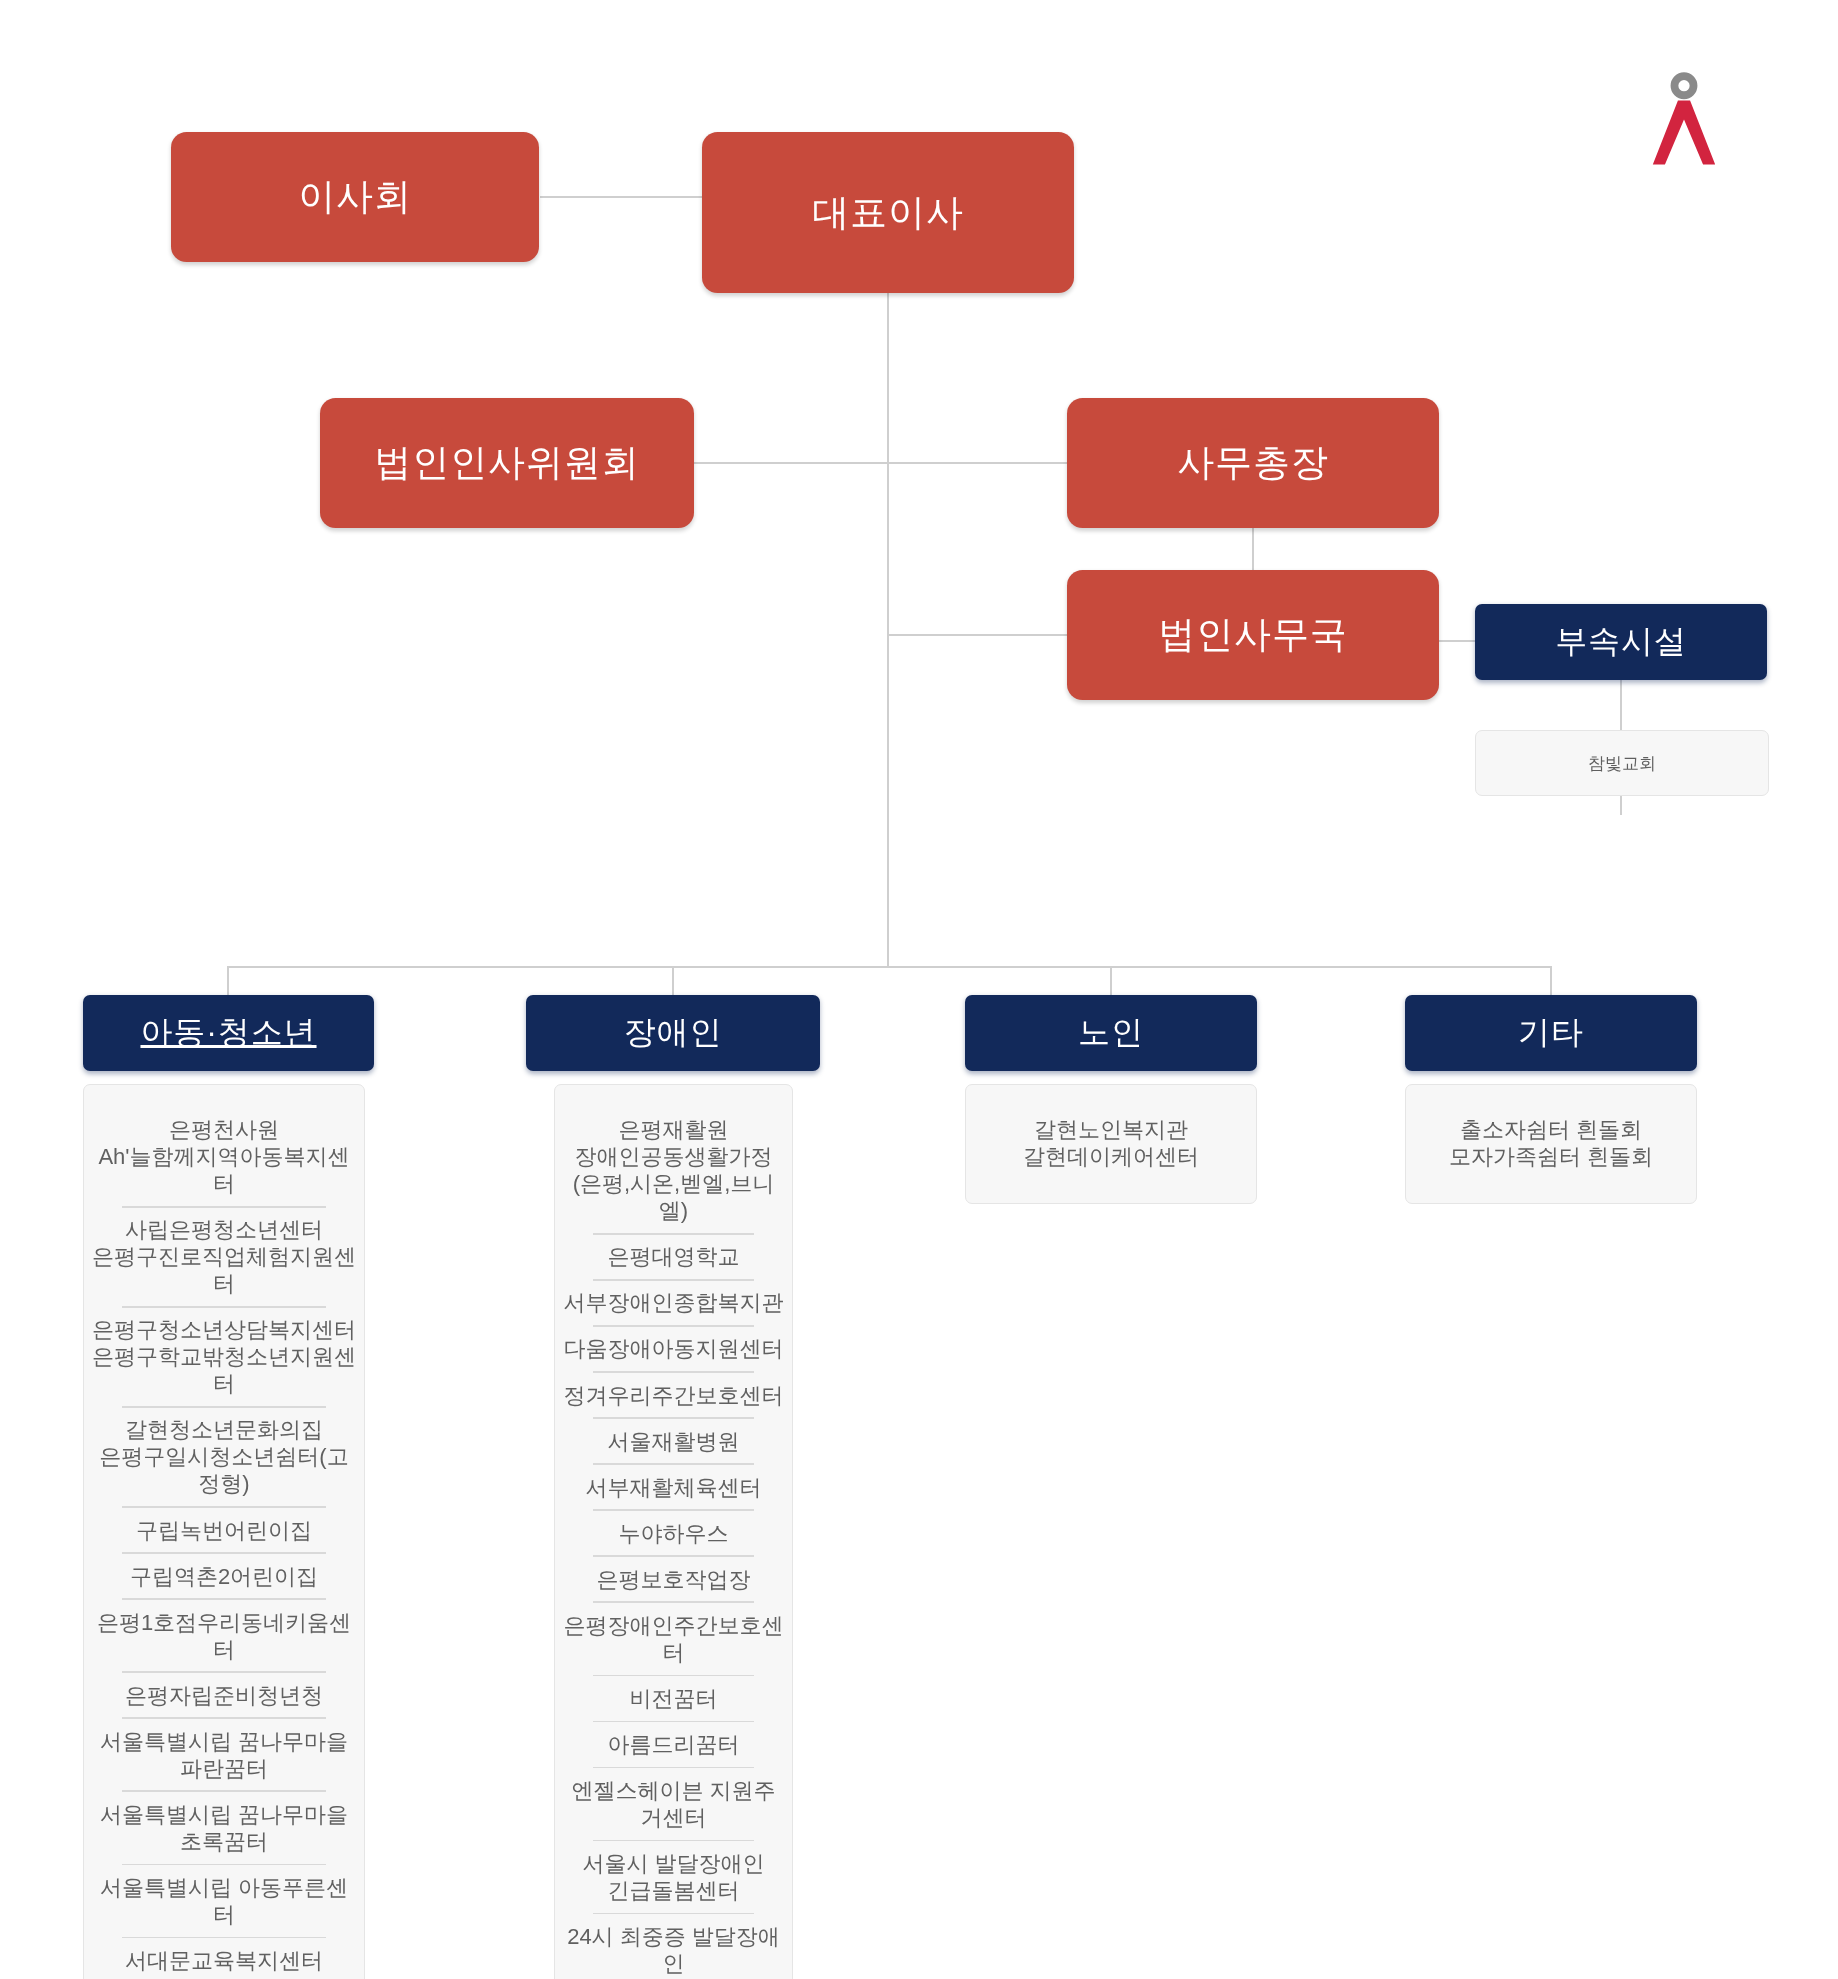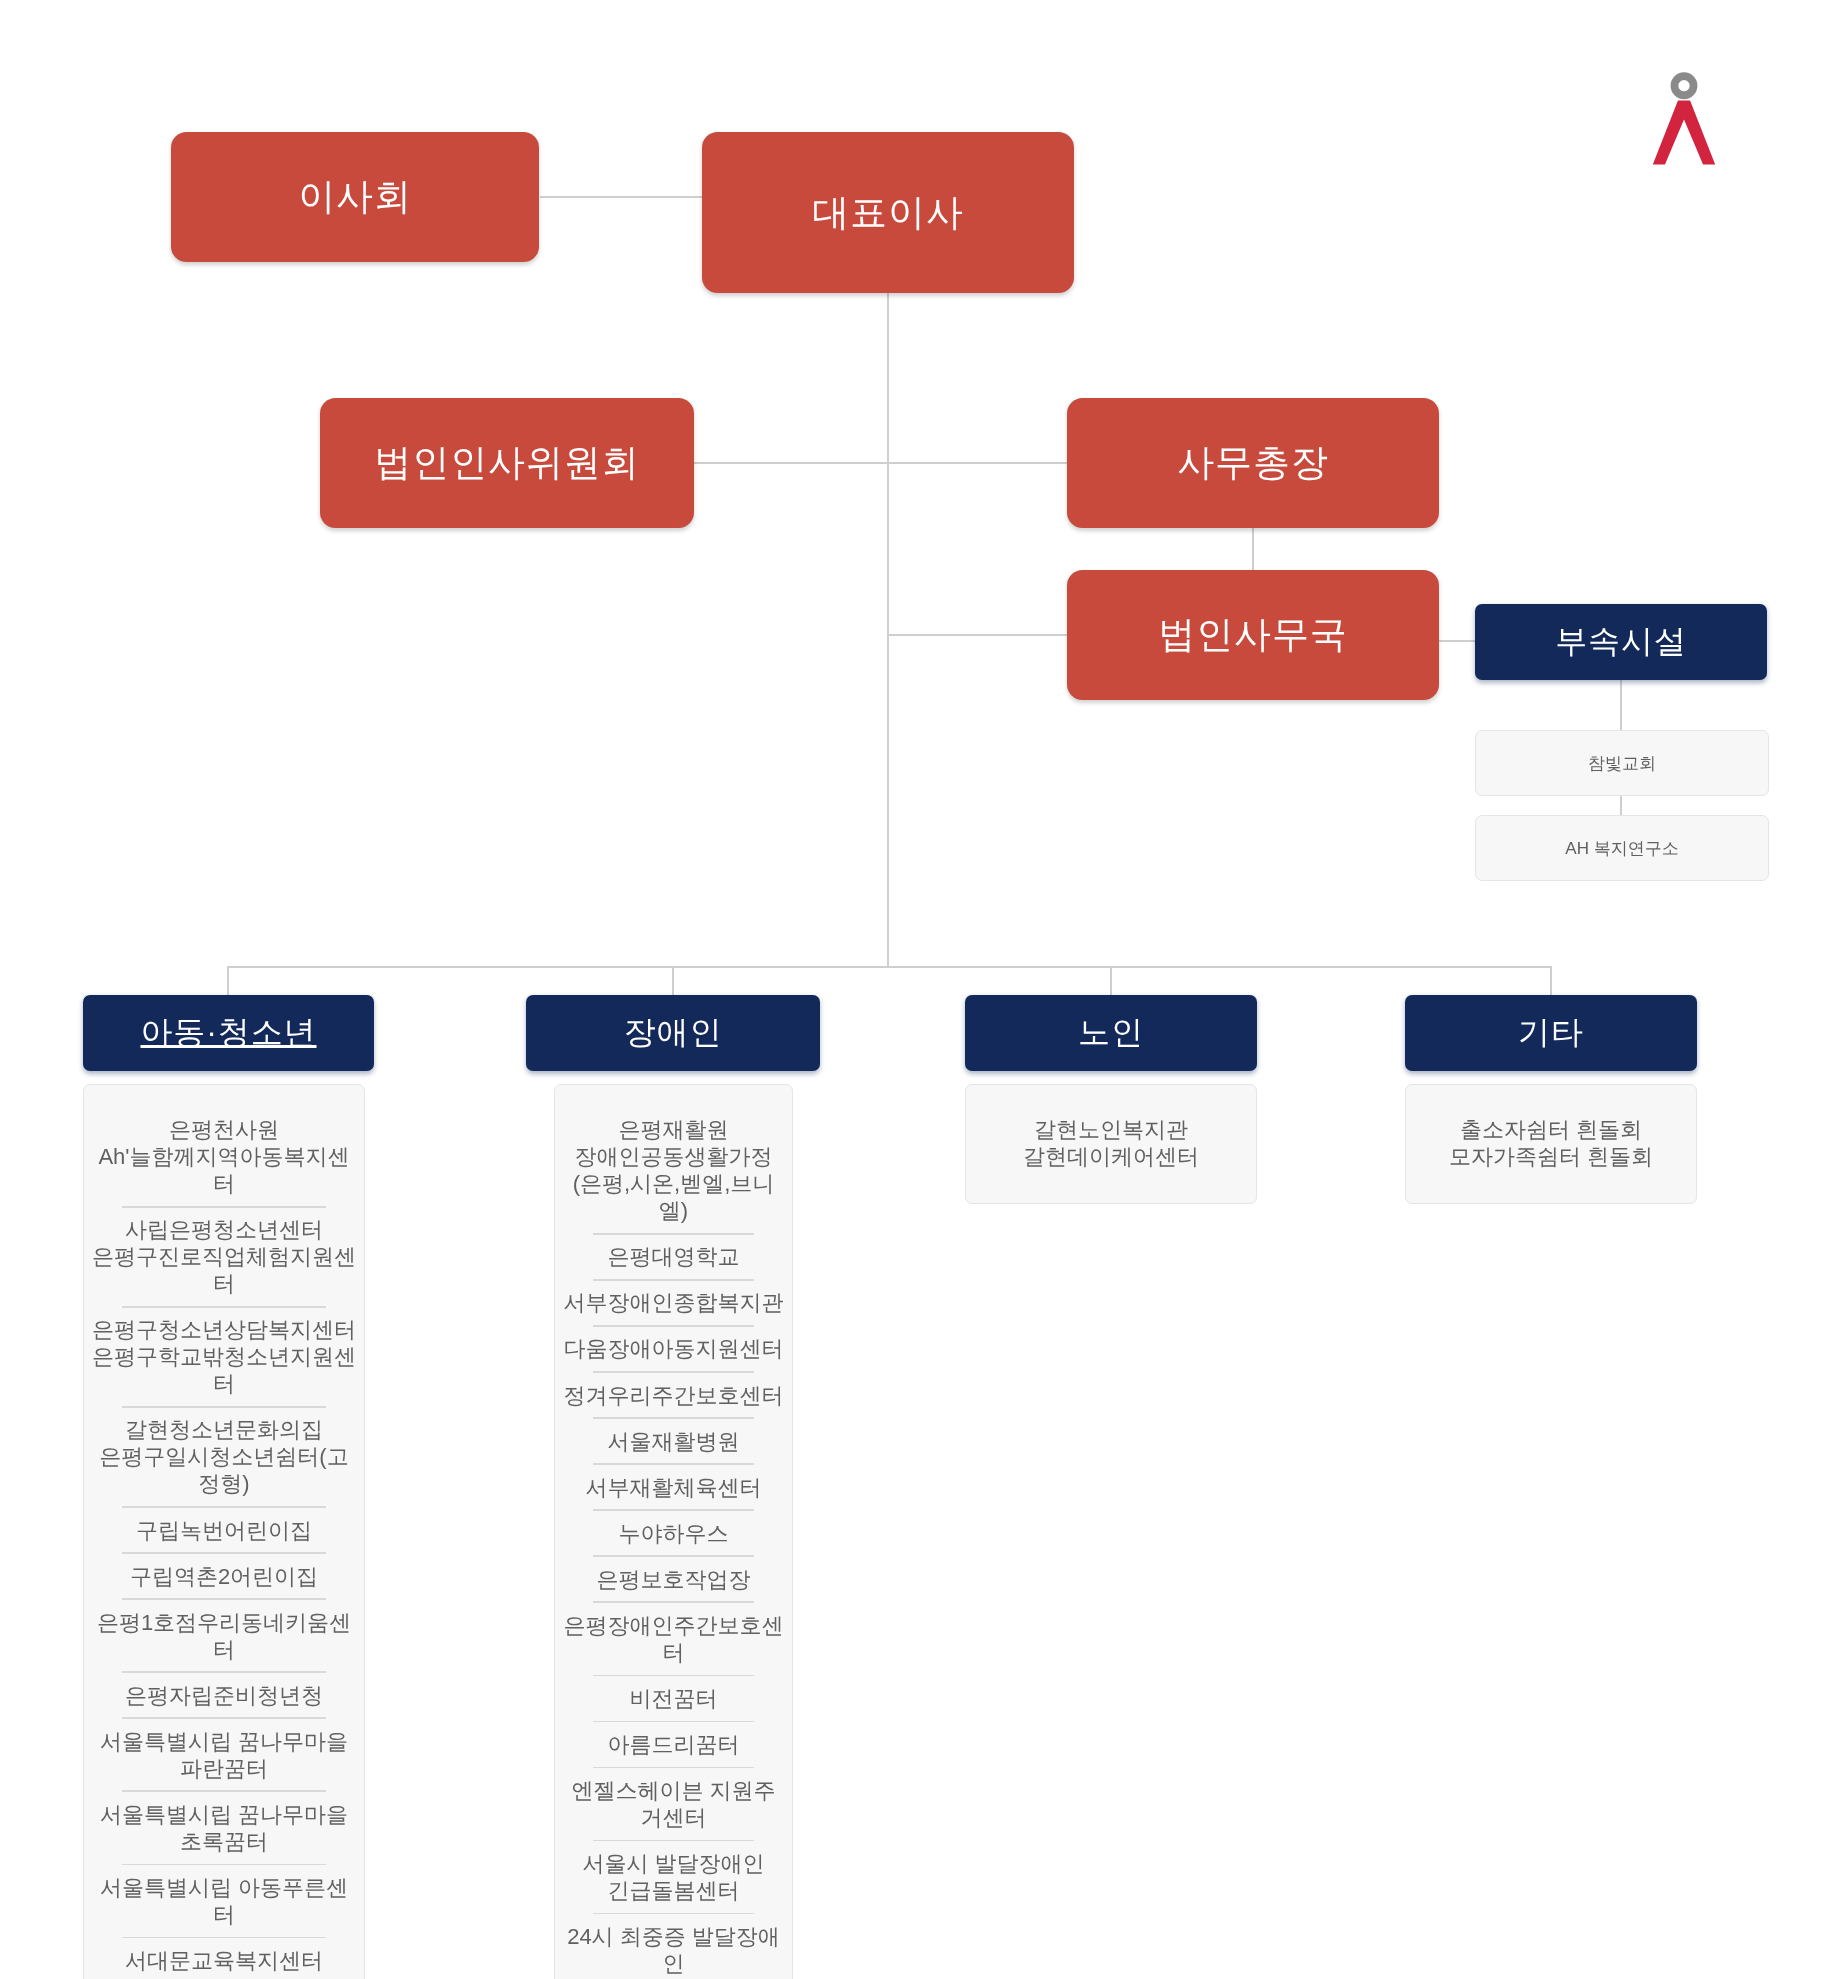--- a/index.html
+++ b/index.html
@@ -58,21 +58,20 @@
 
   <div class="box red" style="left:171px;top:132px;width:368px;height:130px;">이사회</div>
   <div class="box red" style="left:702px;top:132px;width:372px;height:161px;">대표이사</div>
 
   <div class="box red" style="left:320px;top:398px;width:374px;height:130px;">법인인사위원회</div>
   <div class="box red" style="left:1067px;top:398px;width:372px;height:130px;">사무총장</div>
   <div class="box red" style="left:1067px;top:570px;width:372px;height:130px;">법인사무국</div>
 
   <div class="box navy" style="left:1475px;top:604px;width:292px;height:76px;">부속시설</div>
   <div class="box leaf" style="left:1475px;top:730px;width:294px;height:66px;">참빛교회</div>
-  <div class="box leaf" style="left:1475px;top:815px;width:294px;height:66px;">AH 복지연구소</div>
 
   <div>
     <div class="box navy col-header" style="left:83px;width:291px;text-decoration:underline;">아동·청소년</div>
     <div class="col-list" style="left:83px;width:282px;min-height:782px;">
         <div class="list-item">
           <div>은평천사원</div>
           <div>Ah'늘함께지역아동복지센터</div>
         </div>
         <div class="divider"></div>
         <div class="list-item">

